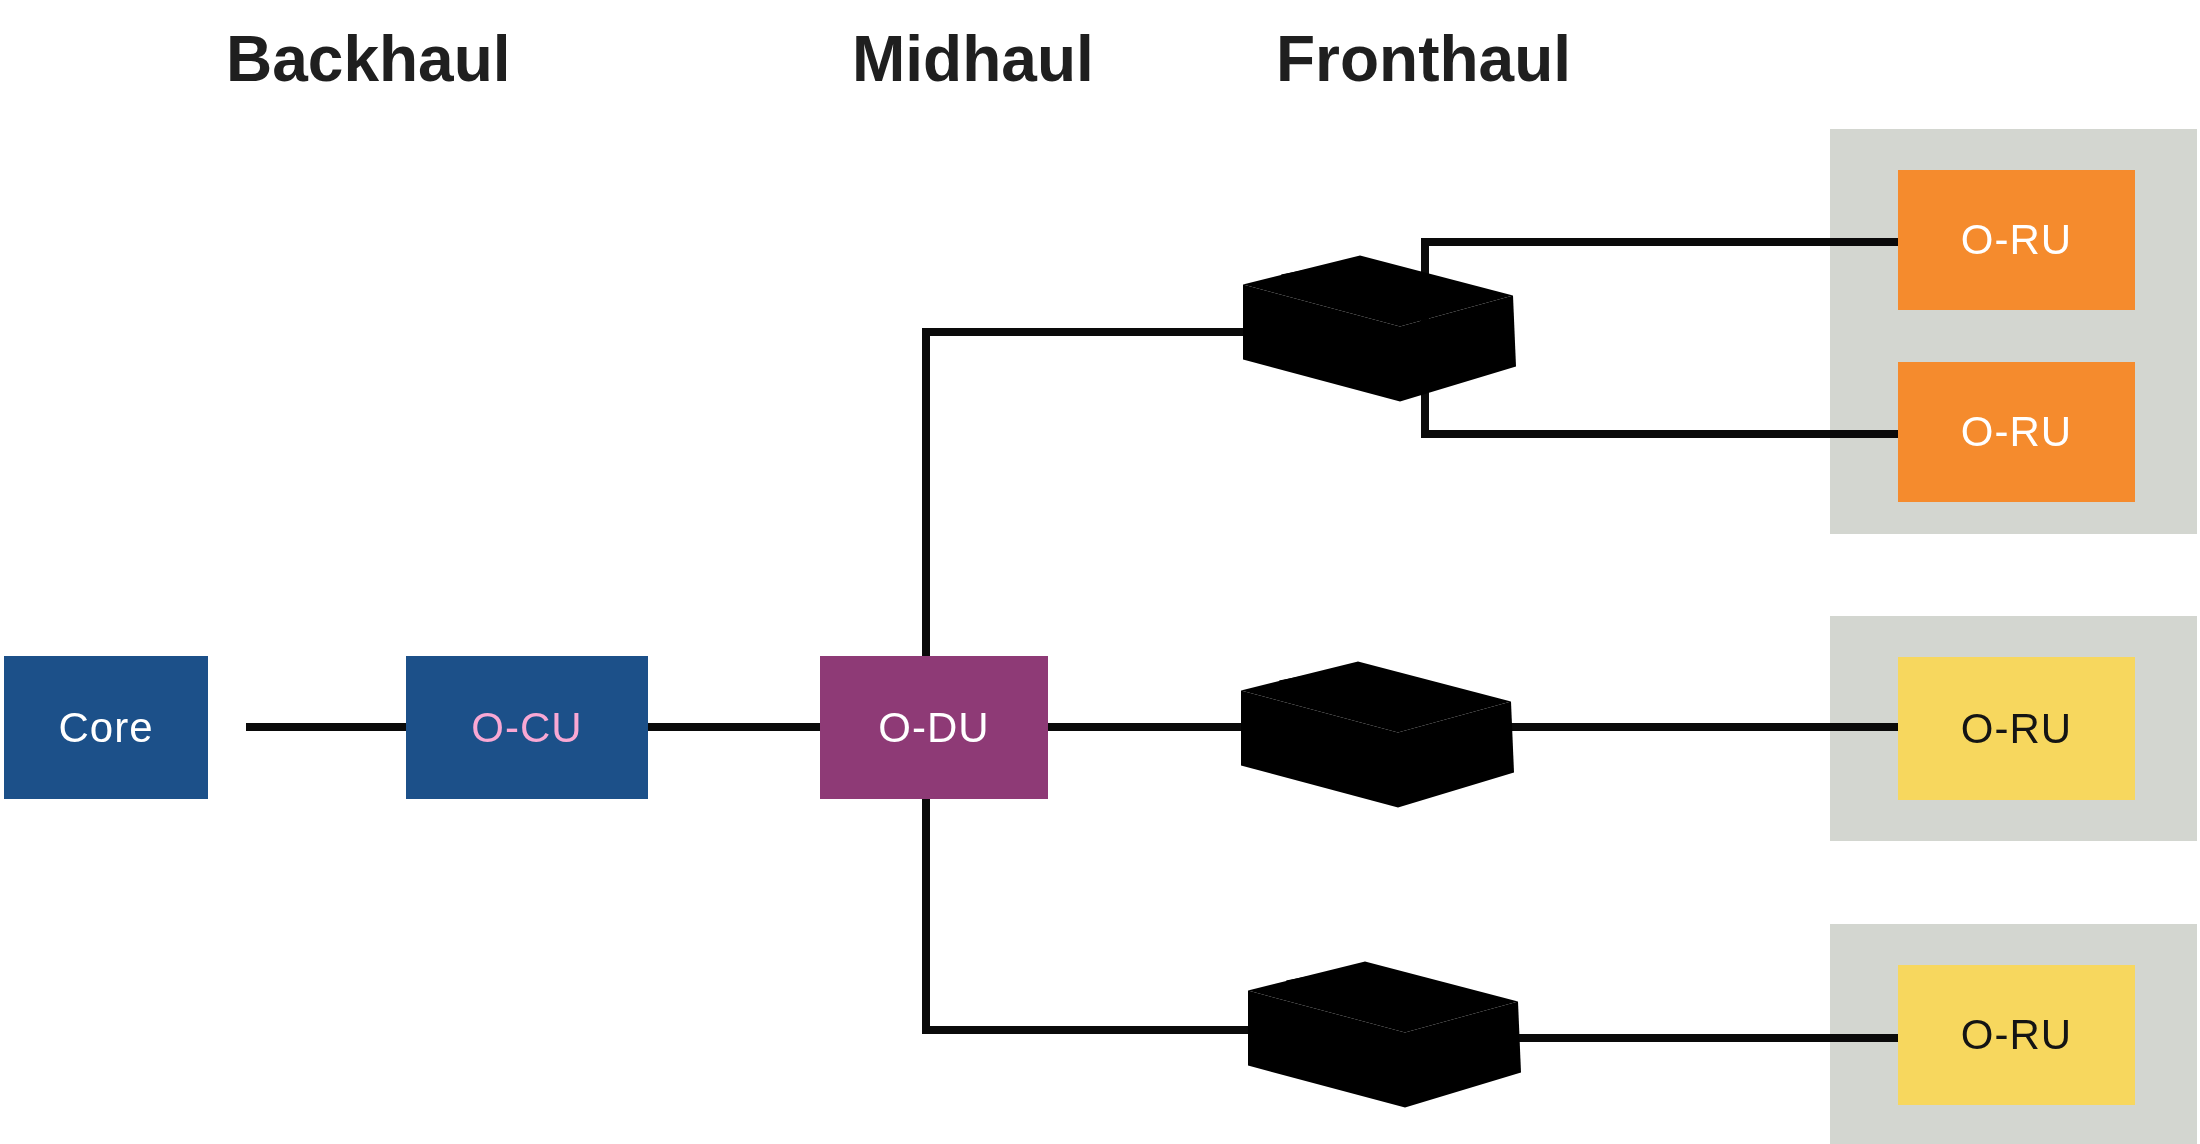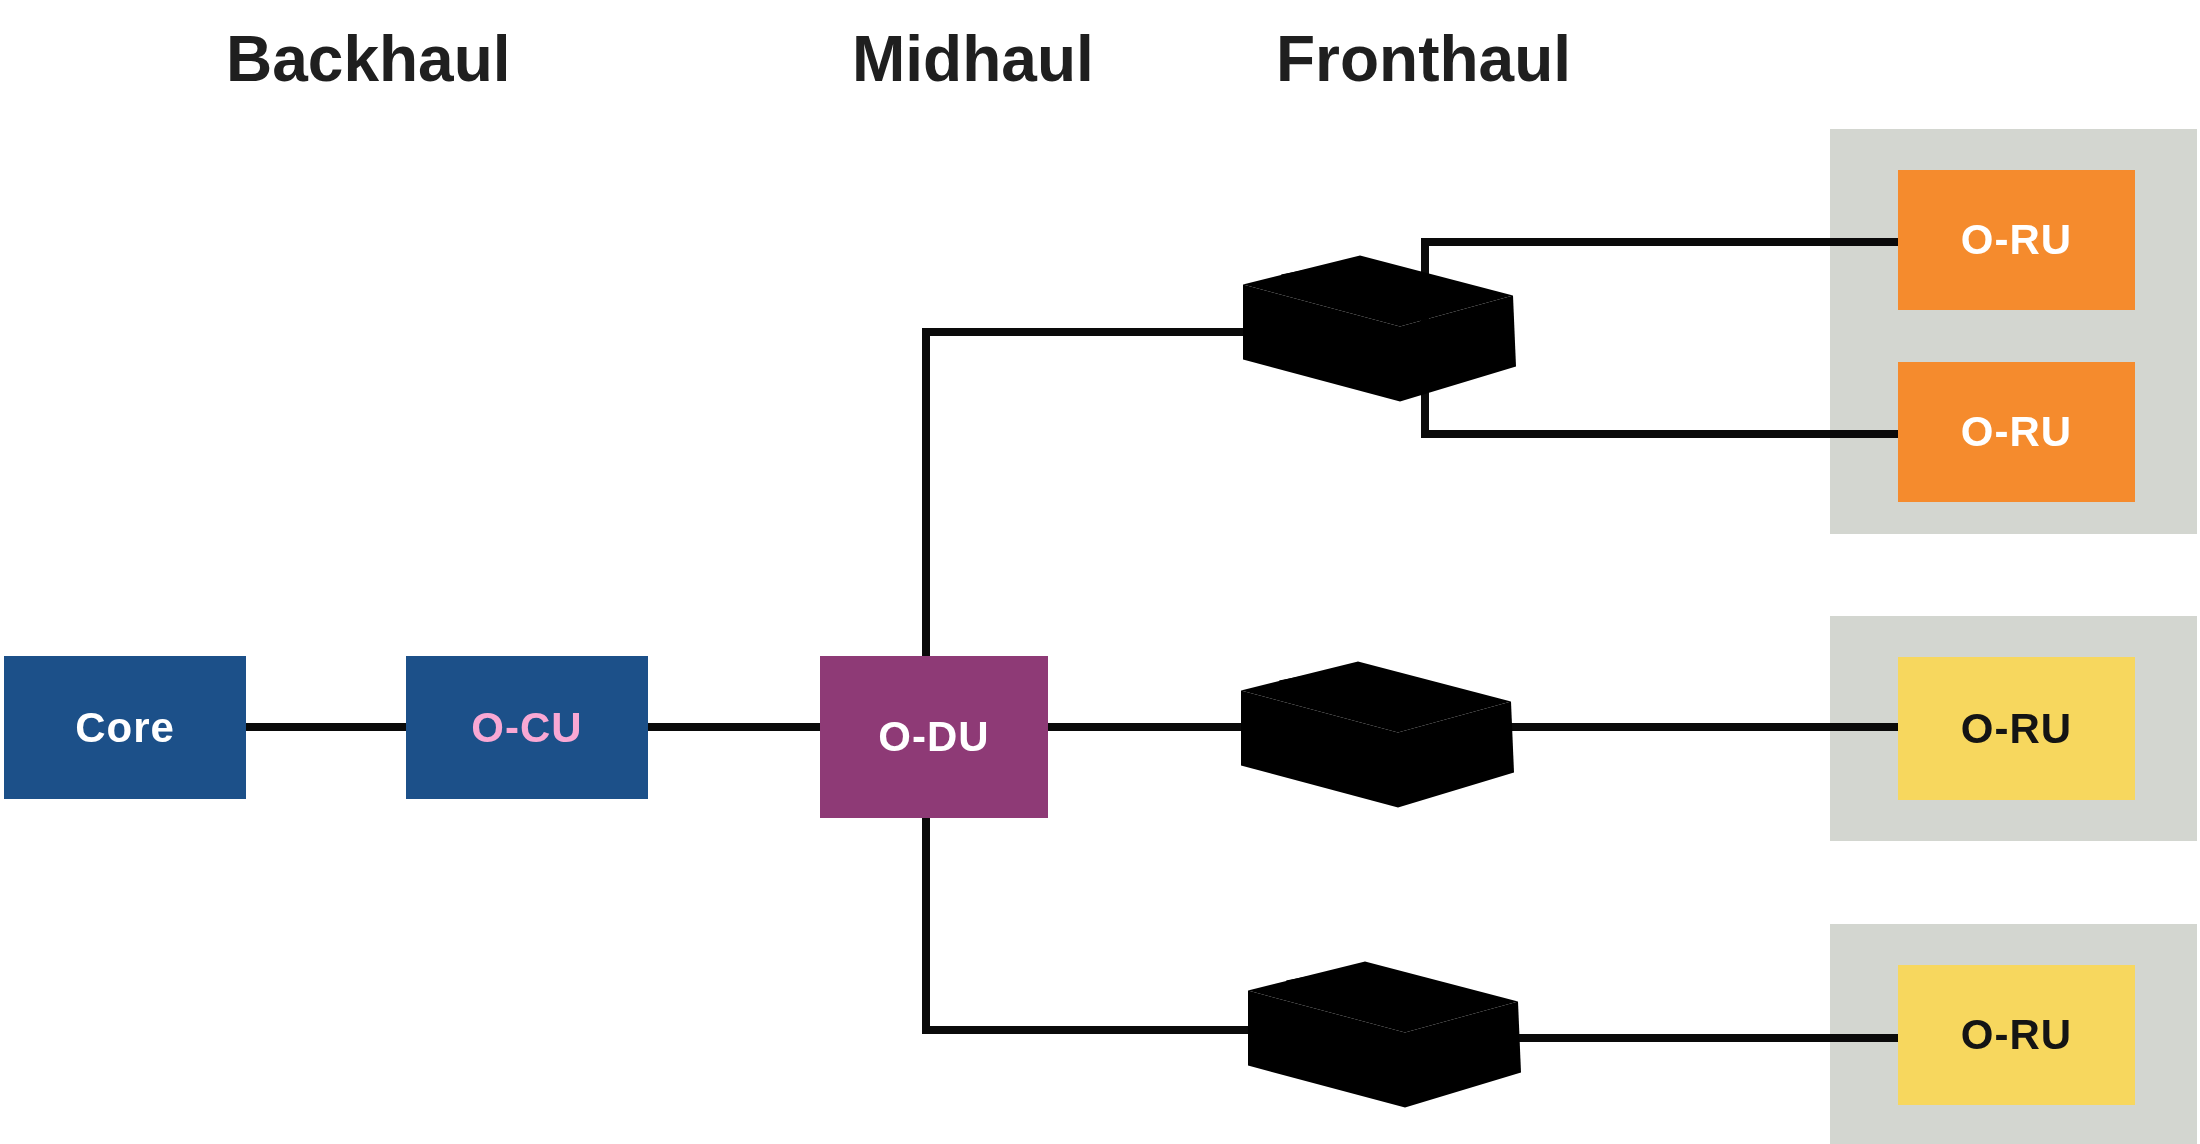--- a/index.html
+++ b/index.html
@@ -13,21 +13,21 @@
   }
   .group{
     position:absolute;z-index:0;background:#D3D6D0;
   }
   .line{position:absolute;z-index:2;background:#0a0a0a;}
   .line.h{height:8px;}
   .line.v{width:8px;}
   .node{
     position:absolute;z-index:4;display:flex;align-items:center;justify-content:center;
   }
-  .node-label{font-size:42px;font-weight:700;letter-spacing:1px;}
+  .node-label{font-size:42px;font-weight:400;letter-spacing:1px;}
   .sw{position:absolute;z-index:3;}
 </style>
 </head>
 <body>
 
 <div class="canvas">
 
   <svg width="0" height="0" style="position:absolute" aria-hidden="true">
     <defs>
       <g id="switch-shape">
@@ -70,27 +70,27 @@
   <svg class="sw" style="left:1240px;top:252px" width="282" height="155" viewBox="0 0 282 150">
     <use href="#switch-shape"></use>
   </svg>
   <svg class="sw" style="left:1238px;top:658px" width="282" height="155" viewBox="0 0 282 150">
     <use href="#switch-shape"></use>
   </svg>
   <svg class="sw" style="left:1245px;top:958px" width="282" height="155" viewBox="0 0 282 150">
     <use href="#switch-shape"></use>
   </svg>
 
-  <div class="node" style="left: 4px; top: 656px; width: 242px; height: 143px; background-color: rgb(28, 80, 137); color: rgb(255, 255, 255);">
+  <div class="node" style="left: 4px; top: 656px; width: 204px; height: 143px; background-color: rgb(28, 80, 137); color: rgb(255, 255, 255);">
     <span class="node-label">Core</span>
   </div>
   <div class="node" style="left: 406px; top: 656px; width: 242px; height: 143px; background-color: rgb(28, 80, 137); color: #f9a8d4;">
     <span class="node-label">O-CU</span>
   </div>
-  <div class="node" style="left: 820px; top: 656px; width: 228px; height: 162px; background-color: rgb(142, 58, 118); color: rgb(255, 255, 255);">
+  <div class="node" style="left: 820px; top: 656px; width: 228px; height: 143px; background-color: rgb(142, 58, 118); color: rgb(255, 255, 255);">
     <span class="node-label">O-DU</span>
   </div>
   <div class="node" style="left: 1898px; top: 170px; width: 237px; height: 140px; background-color: rgb(245, 139, 45); color: rgb(255, 255, 255);">
     <span class="node-label">O-RU</span>
   </div>
   <div class="node" style="left: 1898px; top: 362px; width: 237px; height: 140px; background-color: rgb(245, 139, 45); color: rgb(255, 255, 255);">
     <span class="node-label">O-RU</span>
   </div>
   <div class="node" style="left: 1898px; top: 657px; width: 237px; height: 143px; background-color: rgb(247, 215, 94); color: rgb(20, 20, 20);">
     <span class="node-label">O-RU</span>

